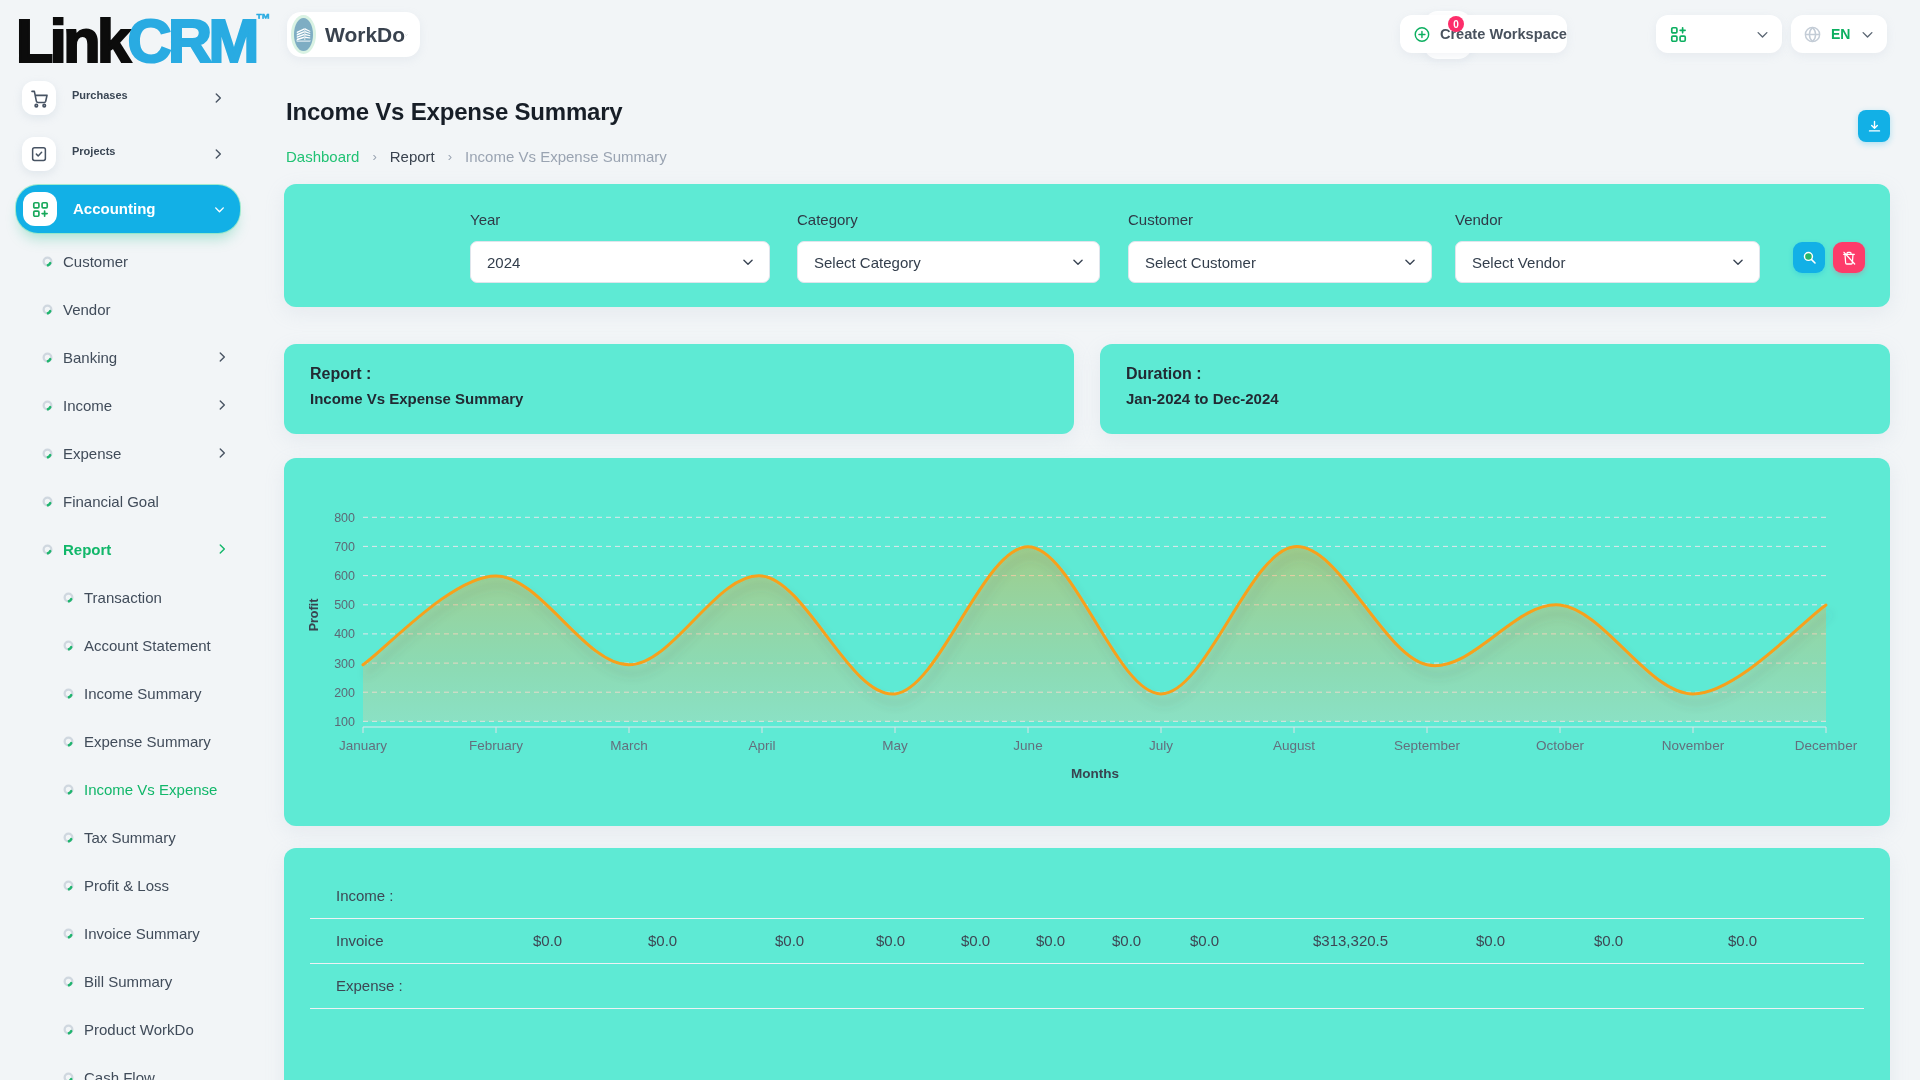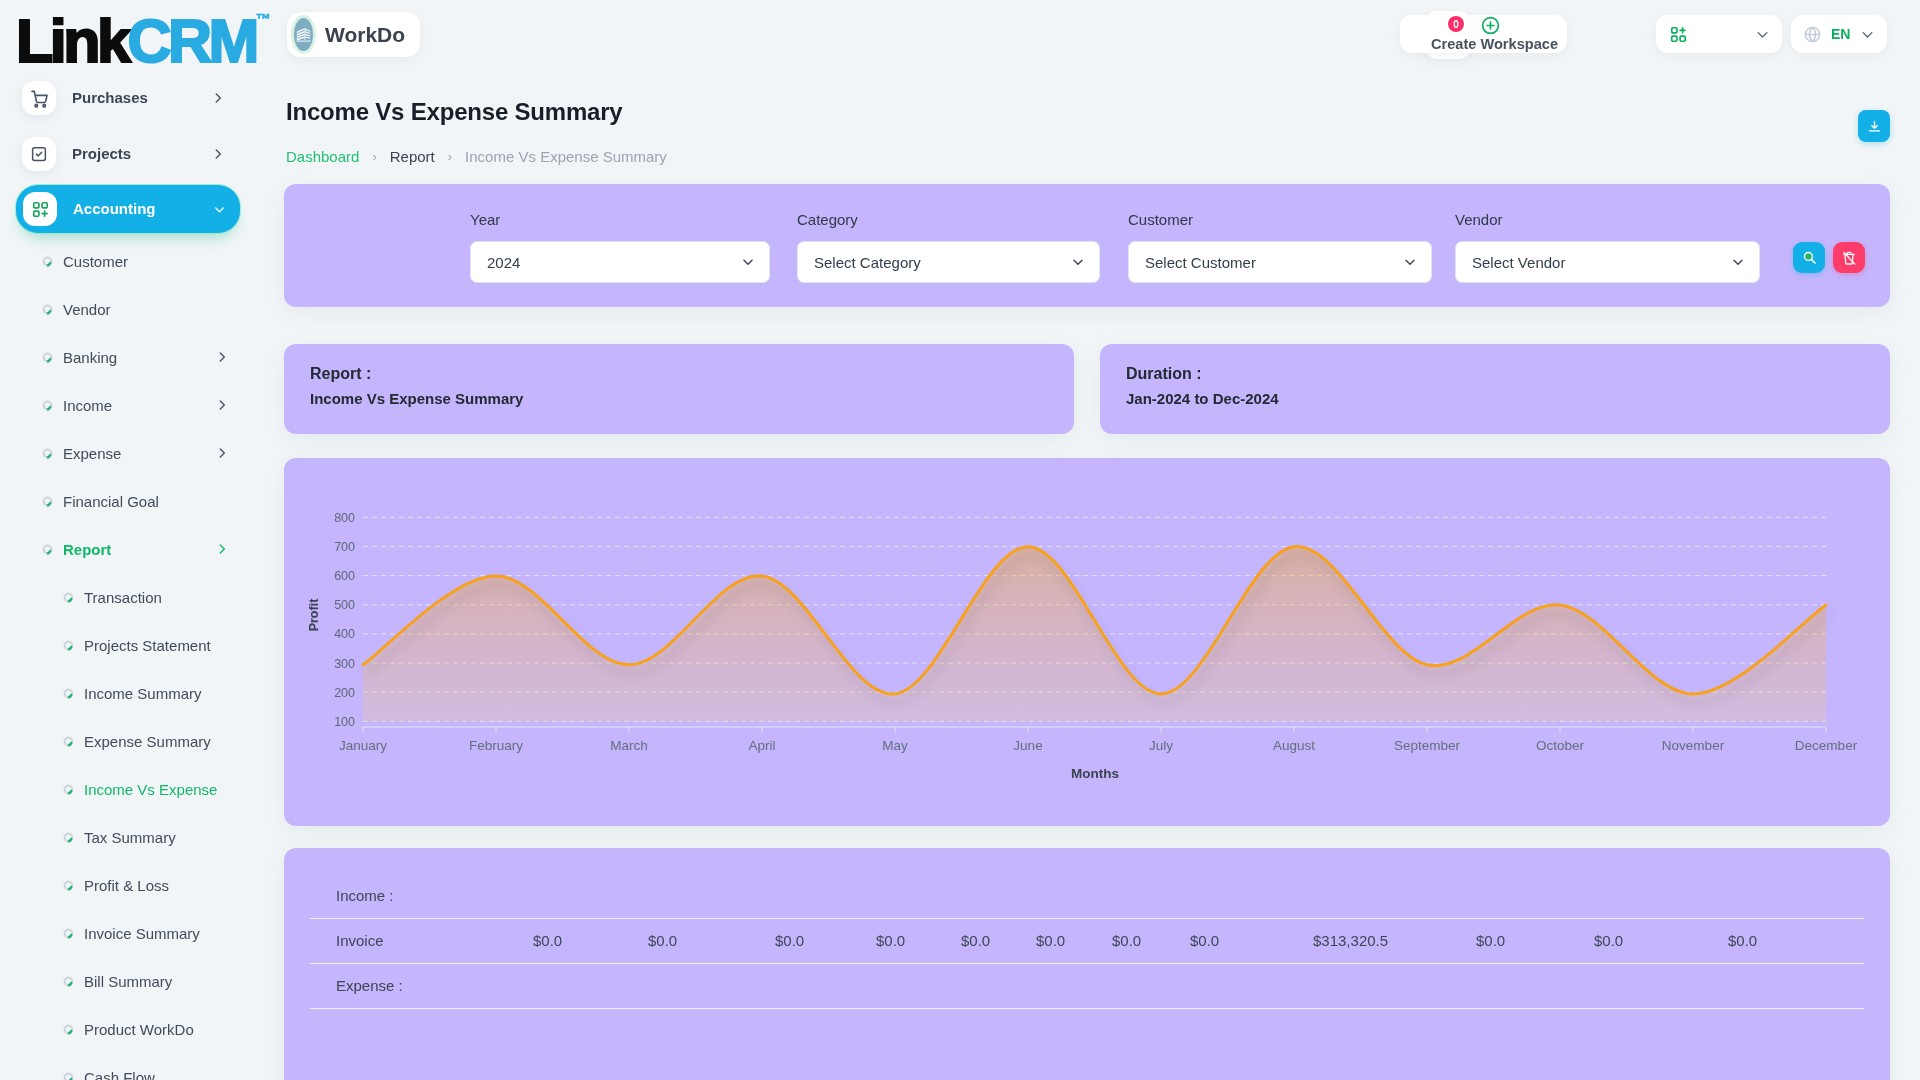--- a/index.html
+++ b/index.html
@@ -1,41 +1,41 @@
 <!DOCTYPE html>
 <html><head>
 <meta charset="utf-8">
 <style>
 * { margin:0; padding:0; box-sizing:border-box; }
 html,body { width:1920px; height:1080px; overflow:hidden; }
 body { font-family:"Liberation Sans", sans-serif; background:#f2f5f7; position:relative; color:#2b3340; }
-.card { position:absolute; background:#c4b5fd; border-radius:12px; box-shadow:0 6px 20px rgba(160,178,196,.16); }
+.card { position:absolute; background:#5eead4; border-radius:12px; box-shadow:0 6px 20px rgba(160,178,196,.16); }
 
 
 #logo { position:absolute; left:16px; top:6px; font-weight:bold; font-size:61px; letter-spacing:-3.5px; -webkit-text-stroke:2.2px currentColor; color:#0c0c0c; white-space:nowrap; }
 #logo .crm { color:#29abe2; }
 #logo sup { font-size:15px; -webkit-text-stroke:0.5px #29abe2; letter-spacing:0; vertical-align:38px; }
 
 
 .pill { position:absolute; top:12px; height:45px; background:#fff; border-radius:14px; box-shadow:0 3px 10px rgba(160,178,196,.14); display:flex; align-items:center; }
 #workdo { left:287px; width:133px; padding-left:7px; }
 #workdo .av { width:33px; height:33px; border-radius:50%; background:#7eadc3; box-shadow:0 0 0 3px #d9f2e3; display:flex; align-items:center; justify-content:center; }
 #workdo .nm { font-size:21px; font-weight:bold; color:#39424e; margin-left:12px; }
 #chatpill { left:1424px; width:48px; top:11px; height:48px; justify-content:center; }
 #chatbadge { position:absolute; left:1448px; top:16px; width:16px; height:16px; border-radius:50%; background:#fd2d6a; color:#fff; font-size:10px; font-weight:bold; display:flex; align-items:center; justify-content:center; z-index:3; }
-#cwspill { left:1400px; width:167px; padding-left:13px; top:15px; height:38px; border-radius:12px;flex-direction:column;}
+#cwspill { left:1400px; width:167px; padding-left:13px; top:15px; height:38px; border-radius:12px;}
 #cwspill span { white-space:nowrap; font-size:14.6px; font-weight:bold; color:#49525e; margin-left:9px; }
 #appspill { left:1656px; width:126px; padding-left:13px; top:15px; height:38px; border-radius:12px; }
 #langpill { left:1791px; width:96px; padding-left:12px; top:15px; height:38px; border-radius:12px; }
 #langpill .en { font-size:14px; font-weight:bold; color:#0caf60; margin-left:9px; }
 .chev { margin-left:auto; margin-right:12px; }
 
 
 .tile { position:absolute; left:22px; width:34px; height:34px; background:#fff; border-radius:12px; box-shadow:0 3px 8px rgba(160,178,196,.22); display:flex; align-items:center; justify-content:center; }
-.navtxt { position:absolute; left:72px; font-size:15px; font-weight:bold; color:#3a4654; }
+.navtxt { position:absolute; left:72px; font-size:11px; font-weight:bold; color:#3a4654; }
 .navchev { position:absolute; left:211px; }
 #acctbtn { position:absolute; left:16px; top:185px; width:224px; height:48px; background:#12b0e6; border-radius:22px; box-shadow:0 0 0 1px rgba(140,231,196,.8),0 9px 14px -4px rgba(30,190,140,.35); }
 #acctbtn .tile2 { position:absolute; left:7px; top:7px; width:34px; height:34px; background:#fff; border-radius:12px; display:flex; align-items:center; justify-content:center; }
 #acctbtn .t { position:absolute; left:57px; top:15px; font-size:15px; font-weight:bold; color:#fff; }
 .mi { position:absolute; display:flex; align-items:center; height:20px; }
 .mi .dot { flex:0 0 auto; }
 .mi .txt { font-size:15px; color:#414c5a; margin-left:10px; }
 .mi .txt.g, .g { color:#12b76a; } .mi .txt.gb { color:#12b76a; font-weight:bold; }
 
 
@@ -179,21 +179,21 @@
       <circle cx="6" cy="6" r="4.2" fill="none" stroke="#cfd7df" stroke-width="2.5"></circle>
       <path d="M9.0 7.7A4.2 4.2 0 0 1 6.5 10.1" fill="none" stroke="#1fb56e" stroke-width="2.7" stroke-linecap="round"></path>
     </svg>
     <span class="txt">Transaction</span>
   </div>
 <div class="mi" style="left:63px;top:635px;width:182px">
     <svg class="dot" width="11" height="11" viewBox="0 0 12 12">
       <circle cx="6" cy="6" r="4.2" fill="none" stroke="#cfd7df" stroke-width="2.5"></circle>
       <path d="M9.0 7.7A4.2 4.2 0 0 1 6.5 10.1" fill="none" stroke="#1fb56e" stroke-width="2.7" stroke-linecap="round"></path>
     </svg>
-    <span class="txt">Projects Statement</span>
+    <span class="txt">Account Statement</span>
   </div>
 <div class="mi" style="left:63px;top:683px;width:182px">
     <svg class="dot" width="11" height="11" viewBox="0 0 12 12">
       <circle cx="6" cy="6" r="4.2" fill="none" stroke="#cfd7df" stroke-width="2.5"></circle>
       <path d="M9.0 7.7A4.2 4.2 0 0 1 6.5 10.1" fill="none" stroke="#1fb56e" stroke-width="2.7" stroke-linecap="round"></path>
     </svg>
     <span class="txt">Income Summary</span>
   </div>
 <div class="mi" style="left:63px;top:731px;width:182px">
     <svg class="dot" width="11" height="11" viewBox="0 0 12 12">

